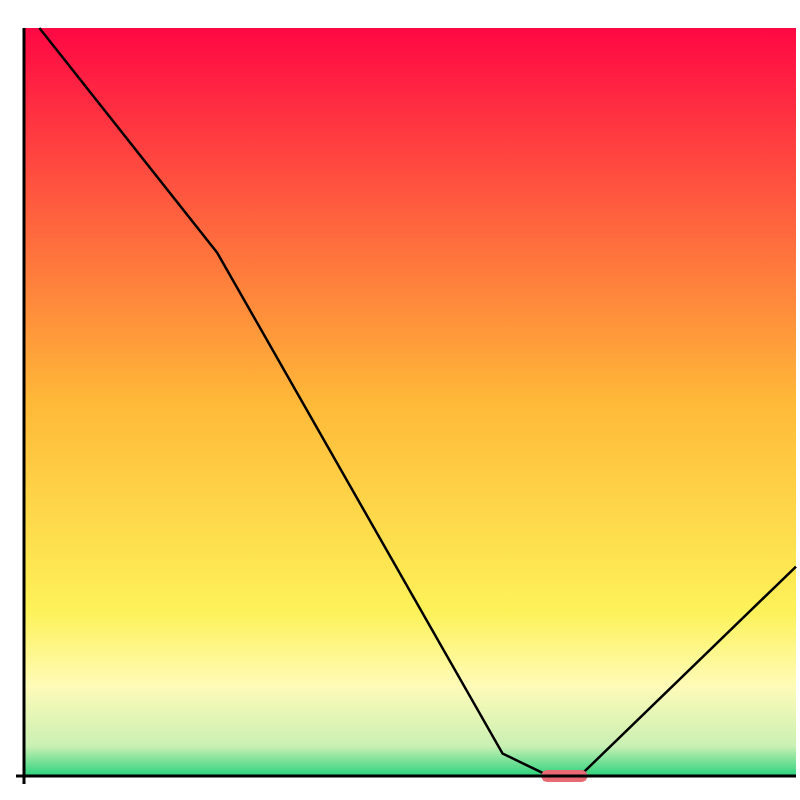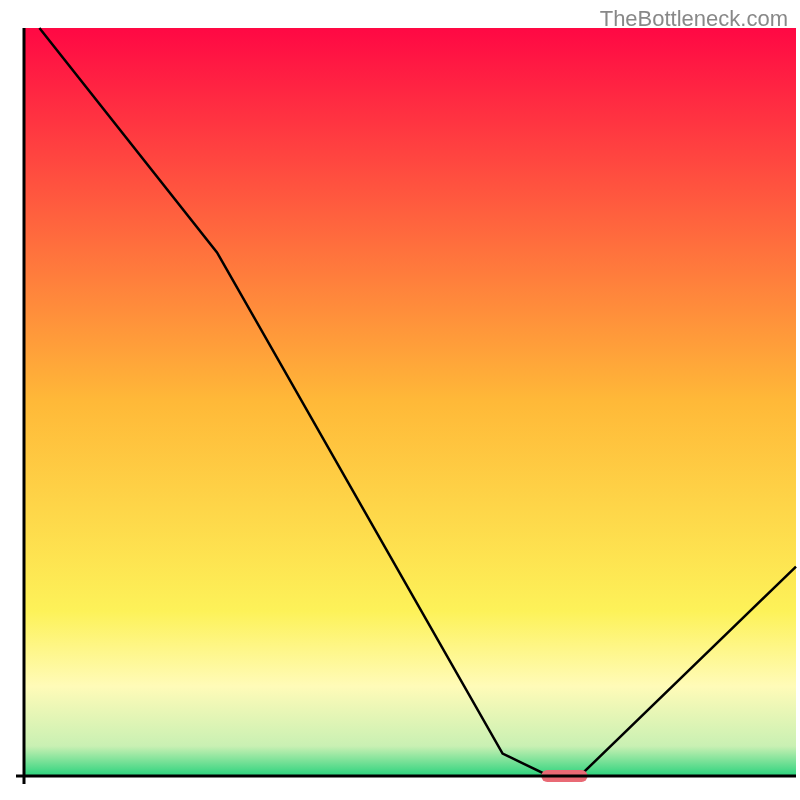--- a/index.html
+++ b/index.html
@@ -25,21 +25,20 @@
     z-index: 10;
   }
   svg {
     display: block;
   }
 </style>
 </head>
 <body>
 
 <div class="container">
-  <div class="watermark">TheBottleneck.com</div>
   <svg id="chart-svg" width="800" height="800" viewBox="0 0 800 800">
     <defs>
       <linearGradient id="bg-grad" x1="0" y1="0" x2="0" y2="1">
           <stop offset="0%" stop-color="#ff0844"></stop>
           <stop offset="50%" stop-color="#ffb938"></stop>
           <stop offset="78%" stop-color="#fdf259"></stop>
           <stop offset="88%" stop-color="#fffbb8"></stop>
           <stop offset="96%" stop-color="#c9f0b3"></stop>
           <stop offset="100%" stop-color="#2bd37d"></stop>
         </linearGradient>

